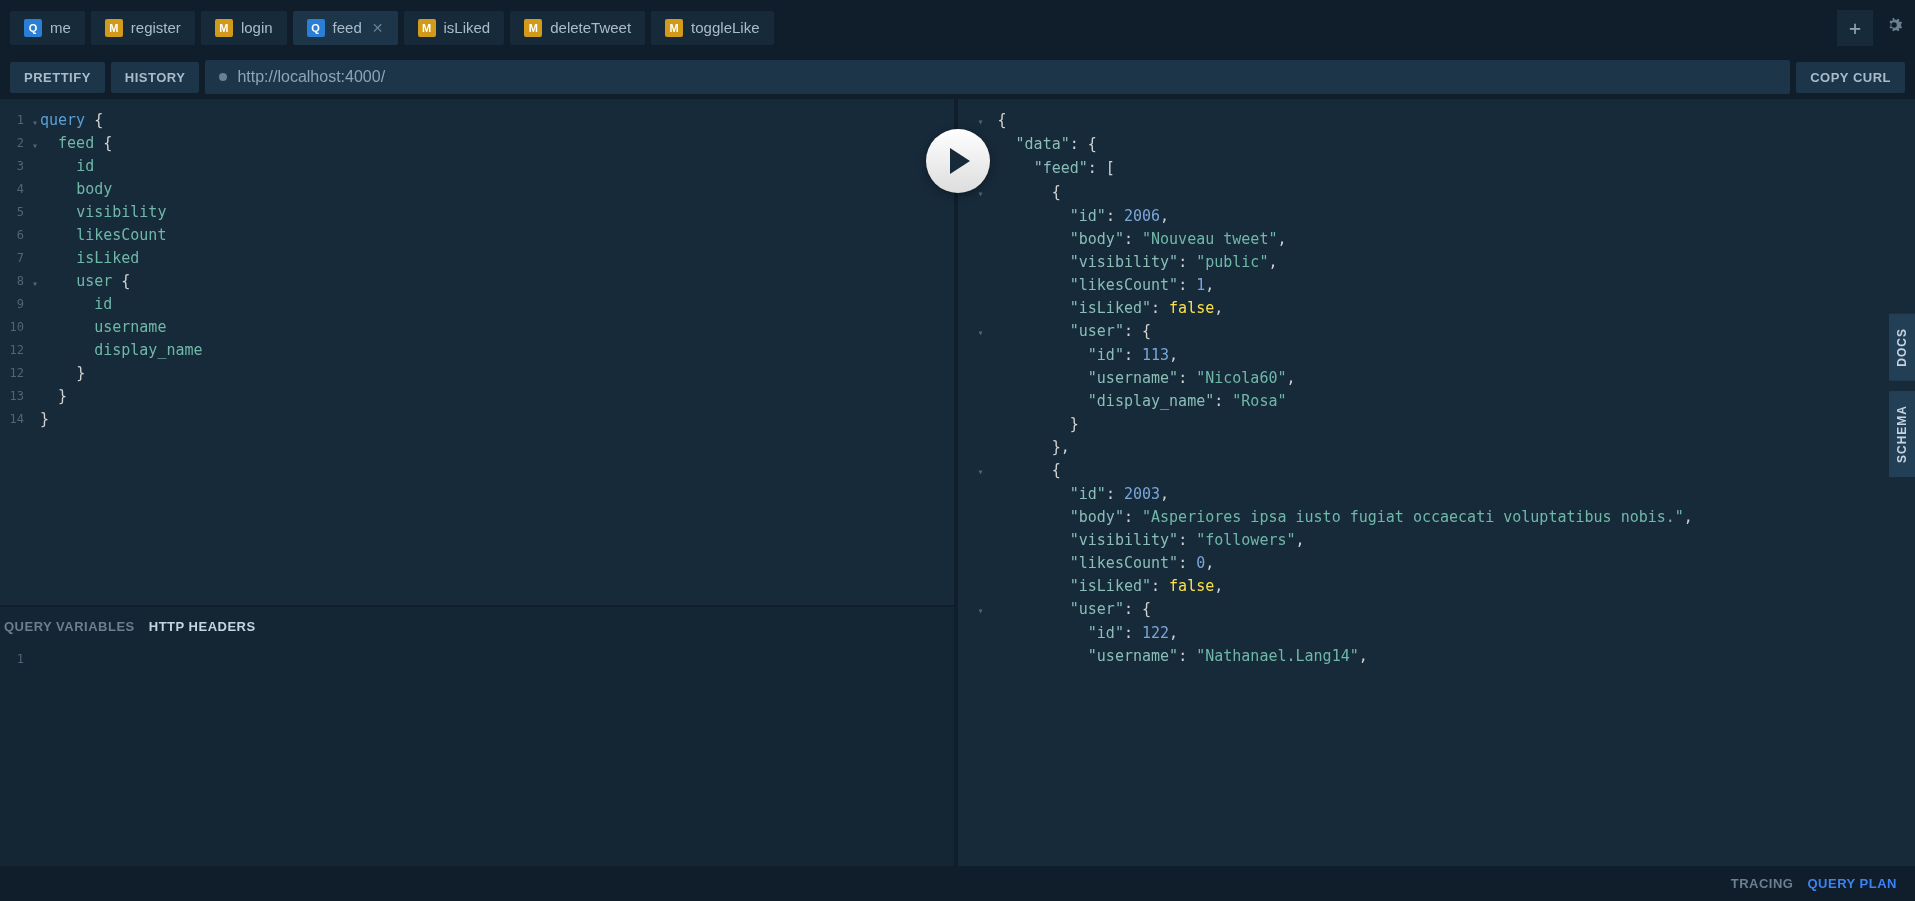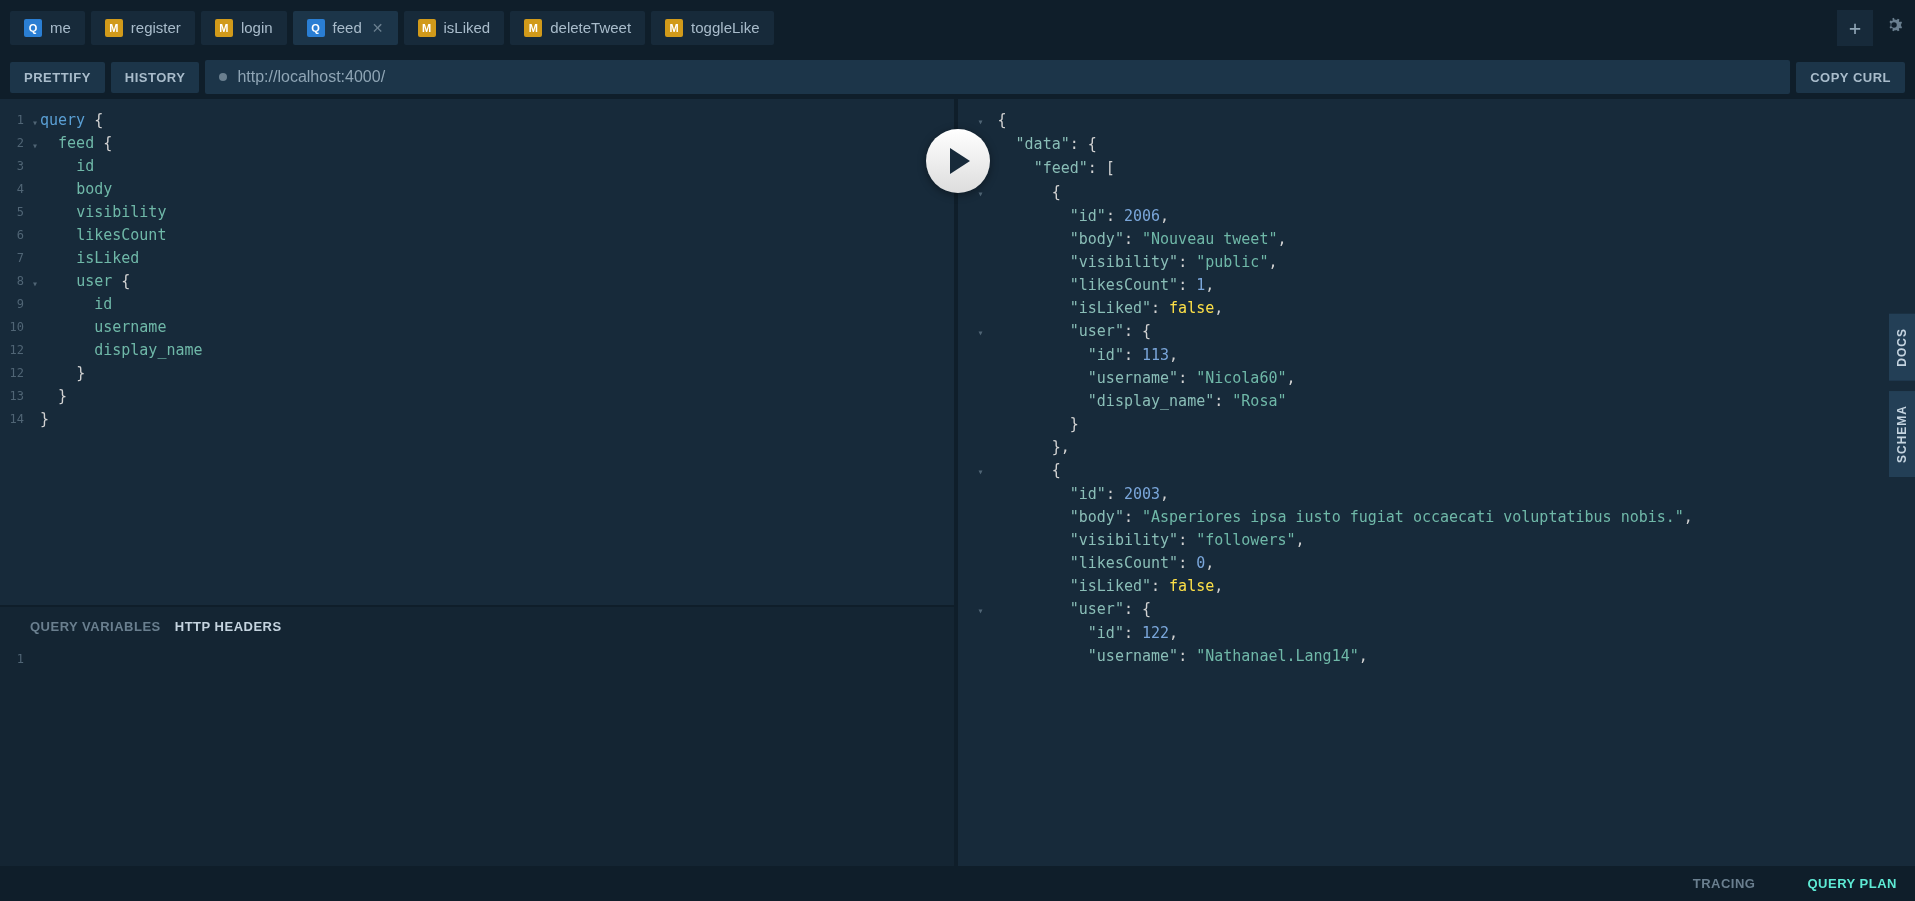--- a/index.html
+++ b/index.html
@@ -92,21 +92,21 @@
 .code { white-space: pre; padding-left: 10px; }
 .kw { color: #5a9fd4; text-align: right; }
 .field { color: #6fb8a8; }
 .punc { color: #d2d2d2; }
 .key { color: #8abeb7; }
 .str { color: #6fb8a8; }
 .num { color: #7aa6da; }
 .bool { color: #fde047; }
 .vars-section { background: #142533; border-top: 2px solid #0f1e2a; flex-shrink: 0; }
 .vars-tabs {
-  display: flex; gap: 14px; padding: 12px 30px;
+  display: flex; gap: 14px; padding: 12px 4px;
   font-family: -apple-system, 'Segoe UI', sans-serif;
   font-size: 13px; font-weight: bold; letter-spacing: 0.5px;
 }
 .vars-tab { color: #6a7f8f; cursor: pointer; }
 .vars-tab.active { color: #c5d4e0; }
 .vars-body { min-height: 220px; padding: 6px 0; }
 .response-editor {
   flex: 1; padding: 10px 0; overflow: auto;
   font-family: 'SF Mono', 'Monaco', 'Consolas', monospace;
   font-size: 15px; line-height: 23px;
@@ -136,27 +136,27 @@
 }
 .side-tab {
   background: #233f56; color: #c5d4e0;
   writing-mode: vertical-rl;
   padding: 14px 6px; font-size: 12px; font-weight: bold;
   letter-spacing: 1px; cursor: pointer;
   font-family: -apple-system, 'Segoe UI', sans-serif;
   transform: rotate(180deg);
 }
 .footer {
-  display: flex; justify-content: flex-end; gap: 24px;
+  display: flex; justify-content: flex-end; gap: 14px;
   background: #0f1e2a; padding: 10px 18px;
   font-family: -apple-system, 'Segoe UI', sans-serif;
   font-size: 13px; font-weight: bold; letter-spacing: 0.5px;
 }
 .footer-item { color: #6a7f8f; cursor: pointer; }
-.footer-item.active { color: #5eead4; margin-left: 28px; }
+.footer-item.active { color: #3b82f6; }
 </style>
 </head>
 <body>
 
 <div class="app">
   <div class="tabs-bar" id="tabs-bar">
     <div class="tab">
         <span class="tab-badge q">Q</span>
         <span>me</span>
       </div>

